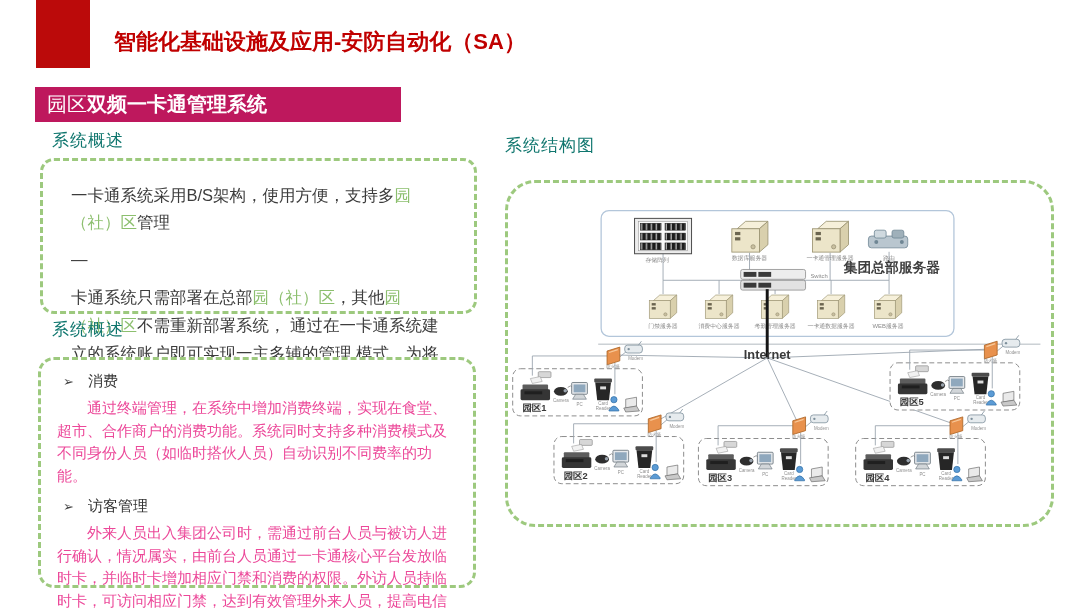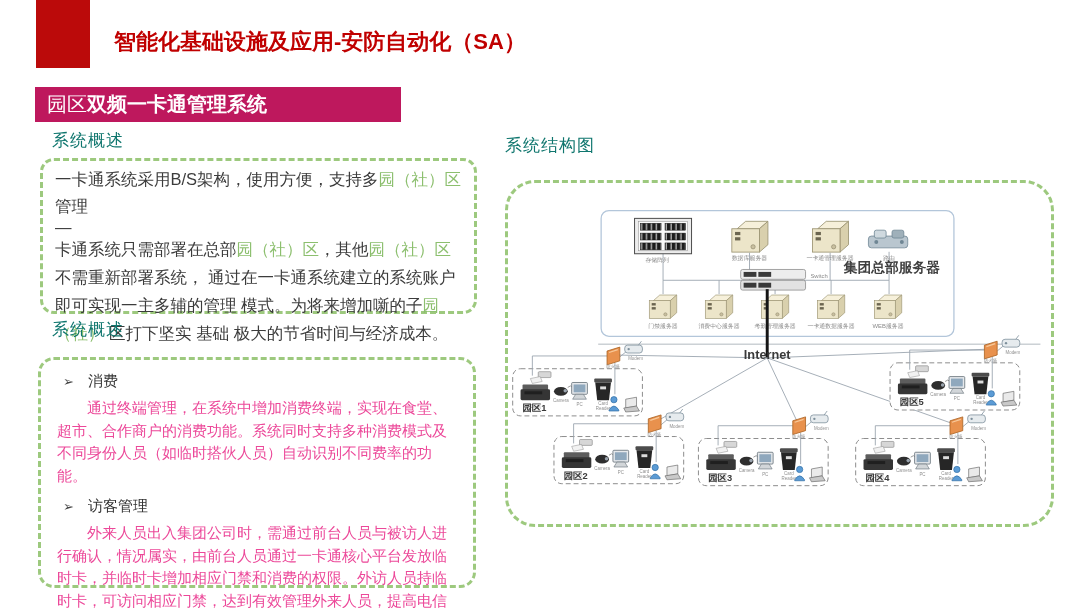--- a/index.html
+++ b/index.html
@@ -12,21 +12,21 @@
   .banner-prefix{font-weight:400;}
   .banner-main{font-weight:700;}
   .sec-heading{position:absolute;font-family:"Liberation Serif",serif;color:#0f766e;font-size:17px;letter-spacing:1px;}
   .ov-heading{left:52px;top:129px;}
   .fn-heading{left:52px;top:318px;}
   .diag-heading{left:505px;top:134px;}
   .dashed-box{position:absolute;border:3px dashed #9dc97e;background:#ffffff;box-sizing:border-box;}
   .ov-box{left:40px;top:158px;width:437px;height:156px;border-radius:14px;padding:5px 10px 0 12px;}
   .fn-box{left:38px;top:342px;width:438px;height:231px;border-radius:16px;padding:8px 14px 0 16px;margin-top:15px;}
   .diag-box{left:505px;top:180px;width:549px;height:347px;border-radius:30px;}
-  .ov-box p{margin:0;font-size:16.5px;color:#3c3c3c;}
+  .ov-box p{margin:16px;font-size:16.5px;color:#3c3c3c;}
   .ov-p1{line-height:27px;}
   .ov-dash{line-height:15px;font-size:14px;}
   .ov-p2{line-height:28px;}
   .green-text{color:#8cbf6e;}
   .fn-title-row{font-size:15px;color:#333333;margin:4px 0 2px 6px;}
   .fn-bullet{margin-right:14px;font-size:13px;color:#444444;}
   .fn-title{font-size:15px;color:#333333;}
   .fn-body{margin:6px 0 10px 0;font-size:15px;line-height:22.5px;color:#ec4899;text-indent:2em;}
   .diag-box svg{position:absolute;left:0;top:0;width:100%;height:100%;}
   .t5{font-size:4.5px;fill:#8f8f8f;font-family:"Liberation Sans",sans-serif;}

